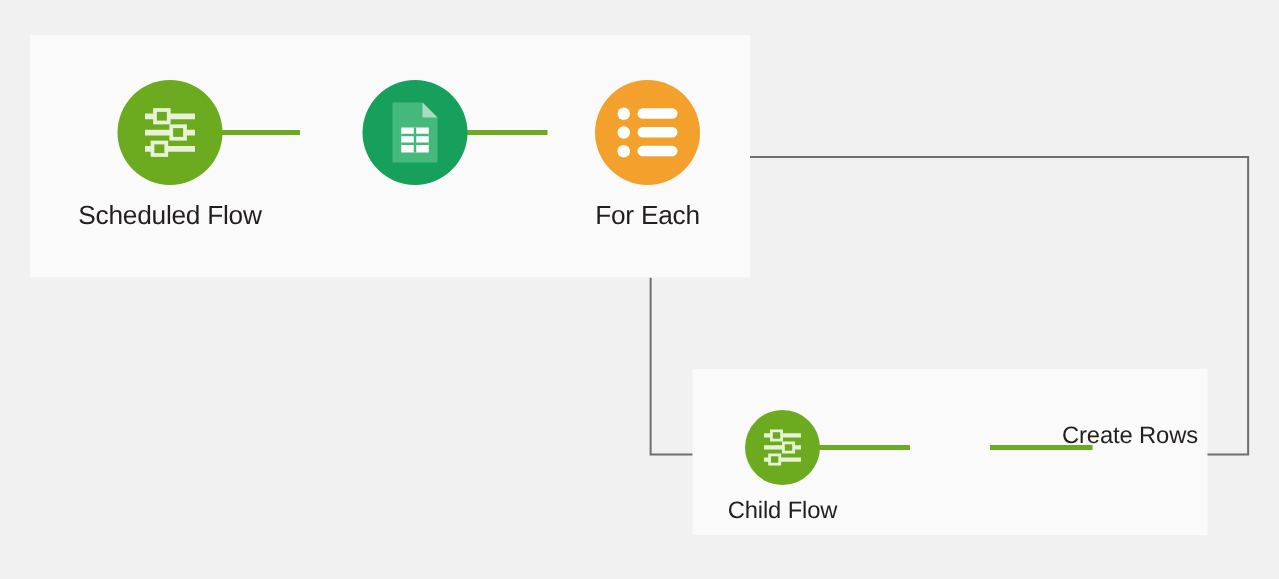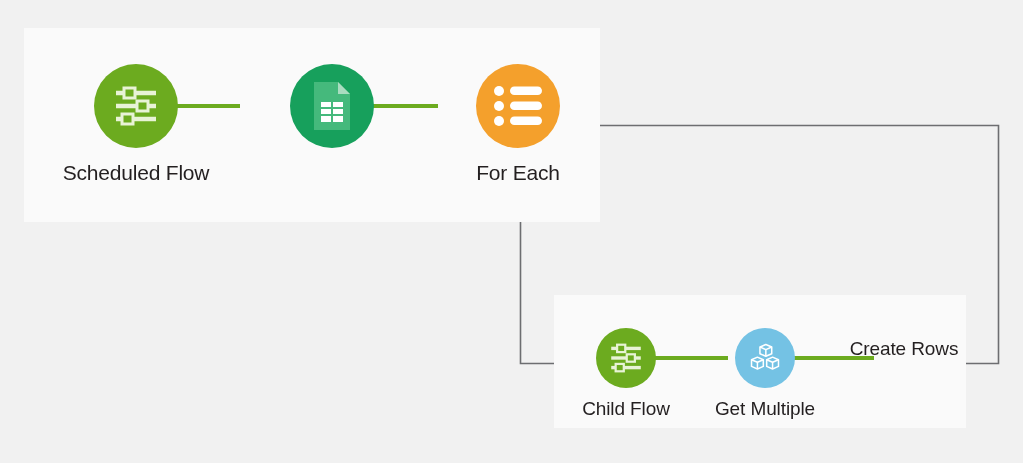--- a/index.html
+++ b/index.html
@@ -170,42 +170,19 @@
             </g>
             <rect x="11" y="2" width="11" height="10" fill="#6cab1f" stroke="#e8f3d6" stroke-width="3"></rect>
             <rect x="24" y="15" width="11" height="10" fill="#6cab1f" stroke="#e8f3d6" stroke-width="3"></rect>
             <rect x="9" y="28" width="11" height="10" fill="#6cab1f" stroke="#e8f3d6" stroke-width="3"></rect>
           </svg>
         </span>
       </div>
       <span class="node-label">Child Flow</span>
     </div>
 
-    <div class="node node-sm node-wrap" style="left:145px; top:33px; width:132px;">
-      <div class="node-circle" style="background:#74c2e4;">
-        <span>
-          <svg width="34" height="32" viewBox="0 0 40 38" aria-hidden="true">
-            <g fill="none" stroke="#ffffff" stroke-width="1.8" stroke-linejoin="round">
-
-              <path d="M14 6 l7-3 7 3 v8 l-7 3 -7-3 z"></path>
-              <path d="M14 6 l7 3 7-3"></path>
-              <path d="M21 9 v8"></path>
-
-              <path d="M4 21 l7-3 7 3 v8 l-7 3 -7-3 z"></path>
-              <path d="M4 21 l7 3 7-3"></path>
-              <path d="M11 24 v8"></path>
-
-              <path d="M22 21 l7-3 7 3 v8 l-7 3 -7-3 z"></path>
-              <path d="M22 21 l7 3 7-3"></path>
-              <path d="M29 24 v8"></path>
-            </g>
-          </svg>
-        </span>
-      </div>
-      <span class="node-label">Get Multiple</span>
-    </div>
 
     <div class="node node-sm node-wrap" style="left:290px; top:33px; width:120px;">
       <span class="node-label">Create Rows</span>
     </div>
   </div>
 
 </div>
 
 </body></html>

